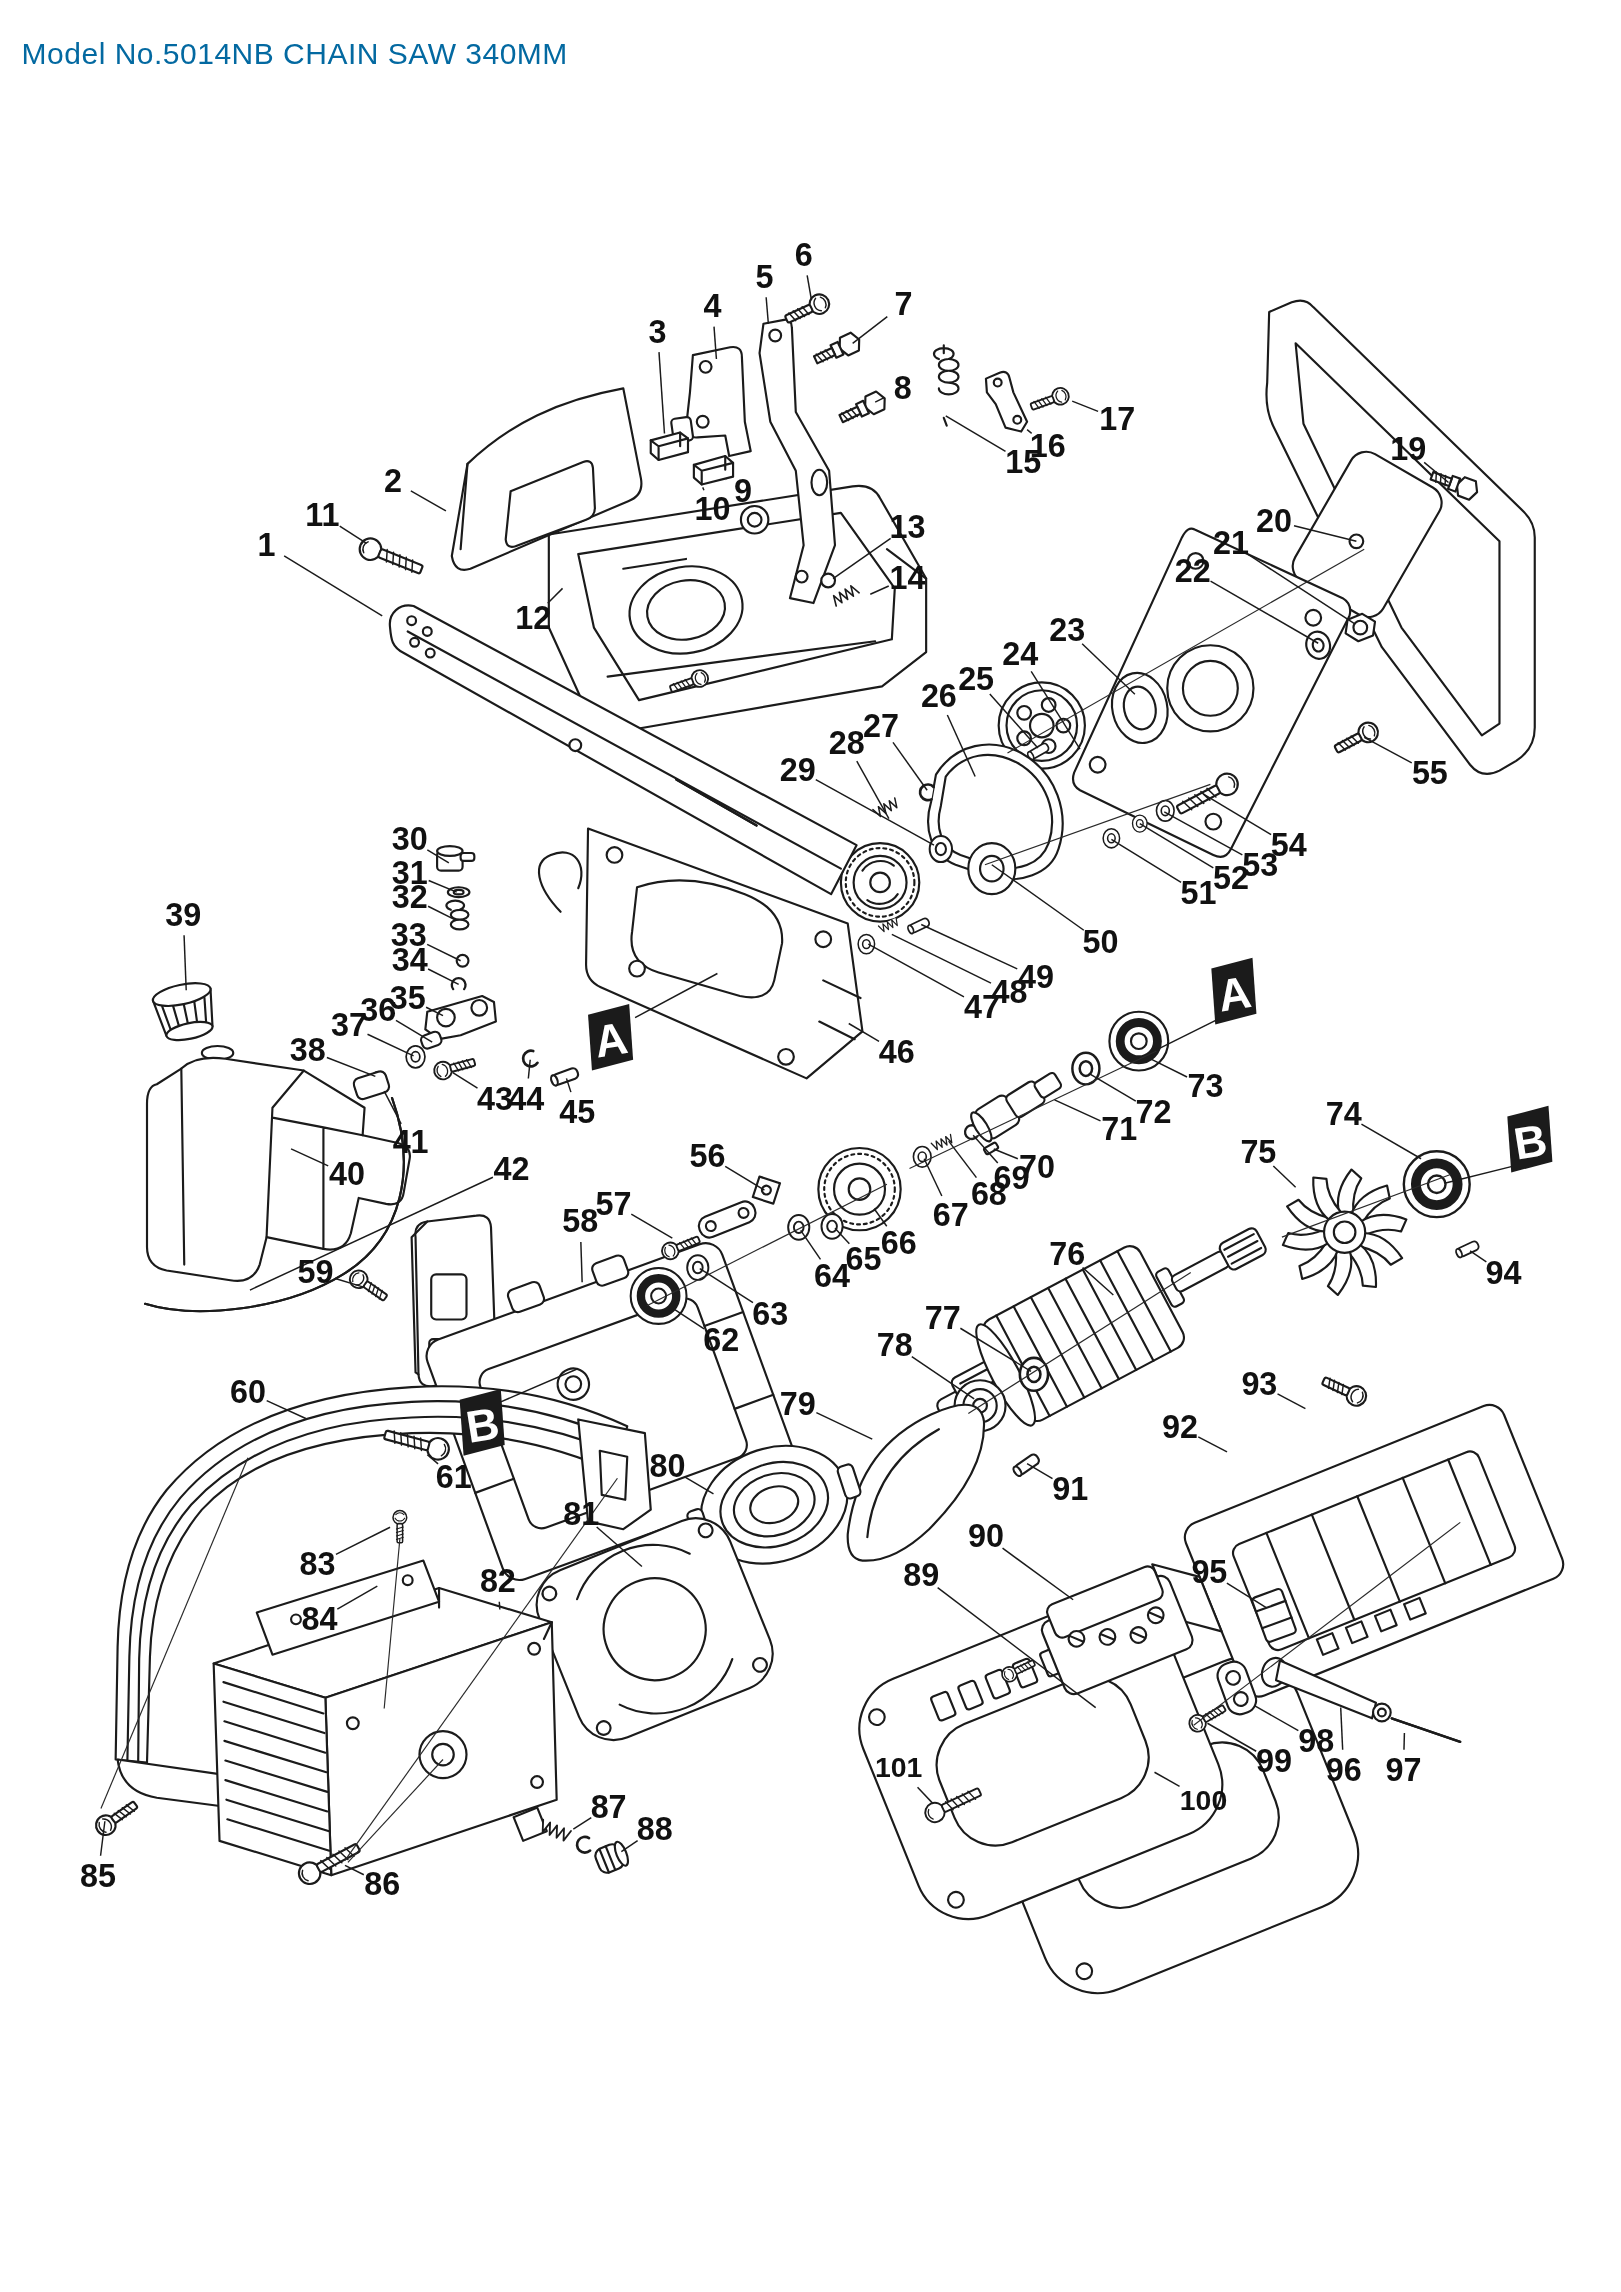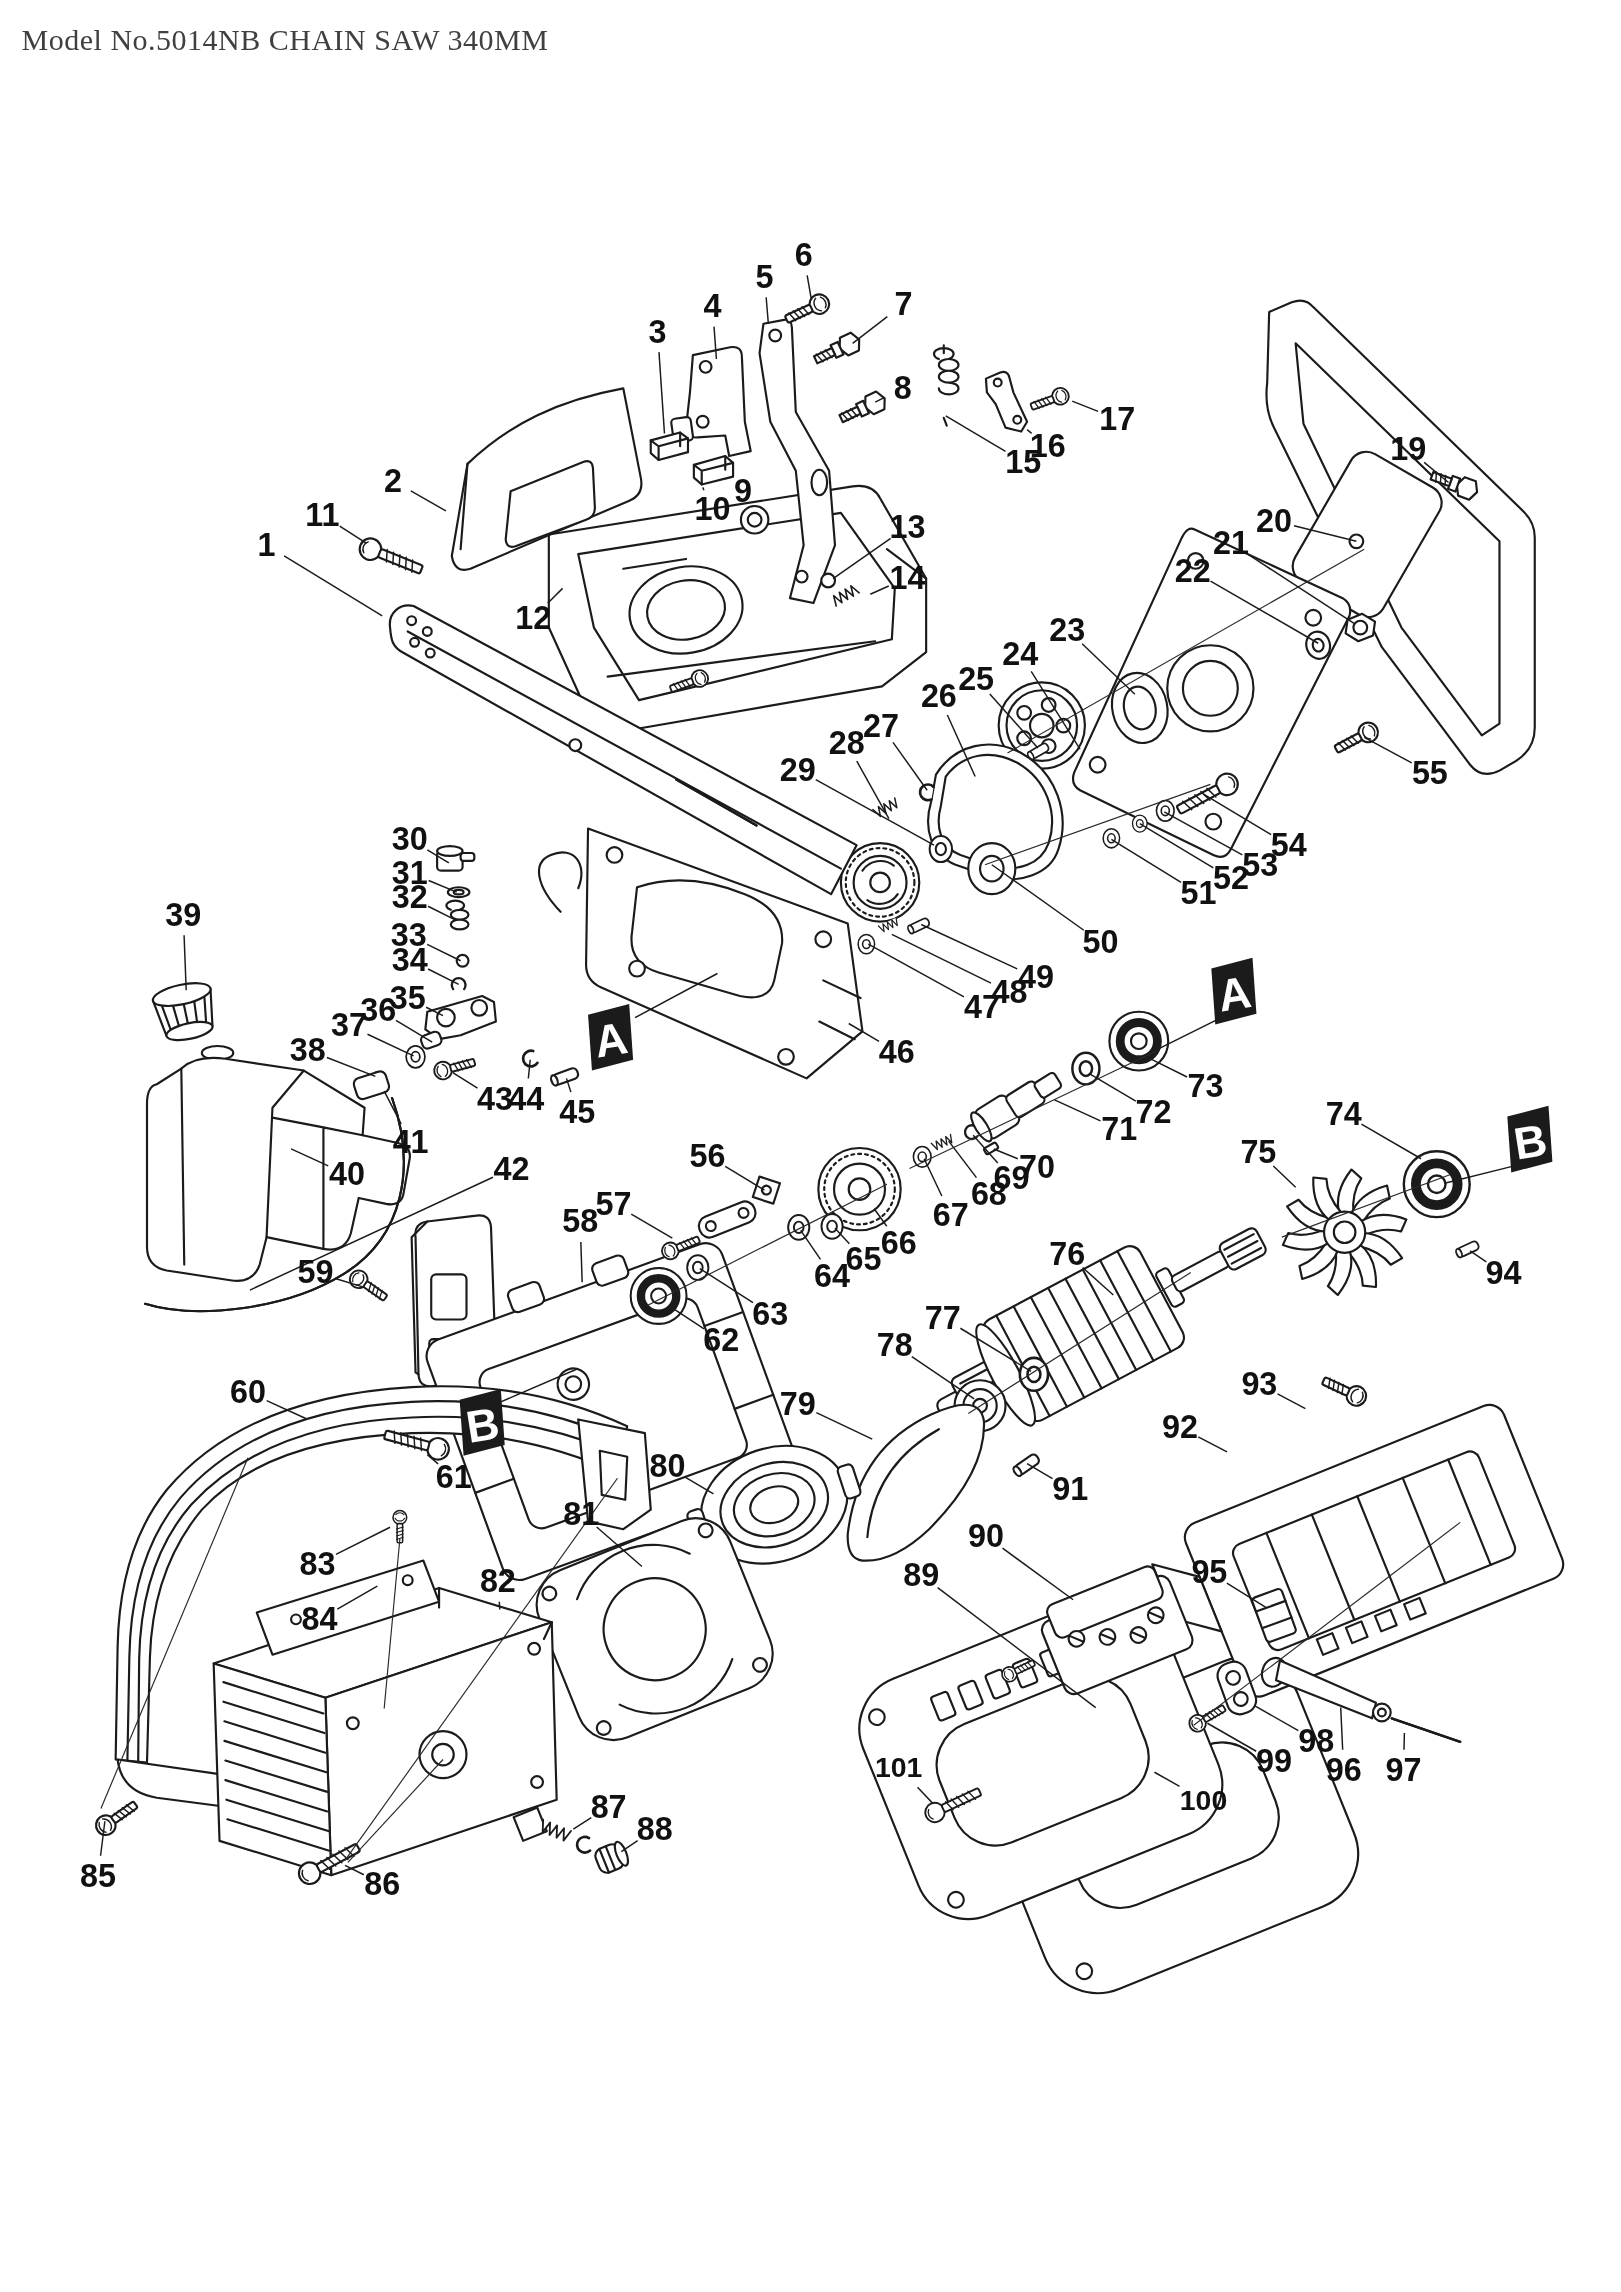--- a/index.html
+++ b/index.html
@@ -1,19 +1,19 @@
 <!DOCTYPE html>
 <html><head>
 <meta charset="utf-8">
 <style>
   html,body{margin:0;padding:0;background:#fff;}
   .page{position:relative;width:1621px;height:2293px;background:#fff;overflow:hidden;
         font-family:"Liberation Sans",sans-serif;}
-  .title{position:absolute;left:21.6px;top:23px;font-size:30px;color:#404040;
-         font-family:Liberation Serif, serif;font-weight:400;letter-spacing:0.5px;}
+  .title{position:absolute;left:21.6px;top:37px;font-size:30px;color:#0369a1;
+         font-family:Liberation Sans, sans-serif;font-weight:400;letter-spacing:0.5px;}
   svg{position:absolute;left:0;top:0;}
   .ink *{stroke:#1b1b1b;stroke-width:2.2;fill:#fff;stroke-linejoin:round;stroke-linecap:round;}
   .ink .nf{fill:none;}
   .hair line{stroke:#2a2a2a;stroke-width:1.2;}
   .callout-text{font-family:"Liberation Sans",sans-serif;font-weight:600;fill:#111;}
   .marker-letter{font-family:"Liberation Sans",sans-serif;font-weight:700;fill:#fff;}
 </style>
 </head>
 <body>
 

